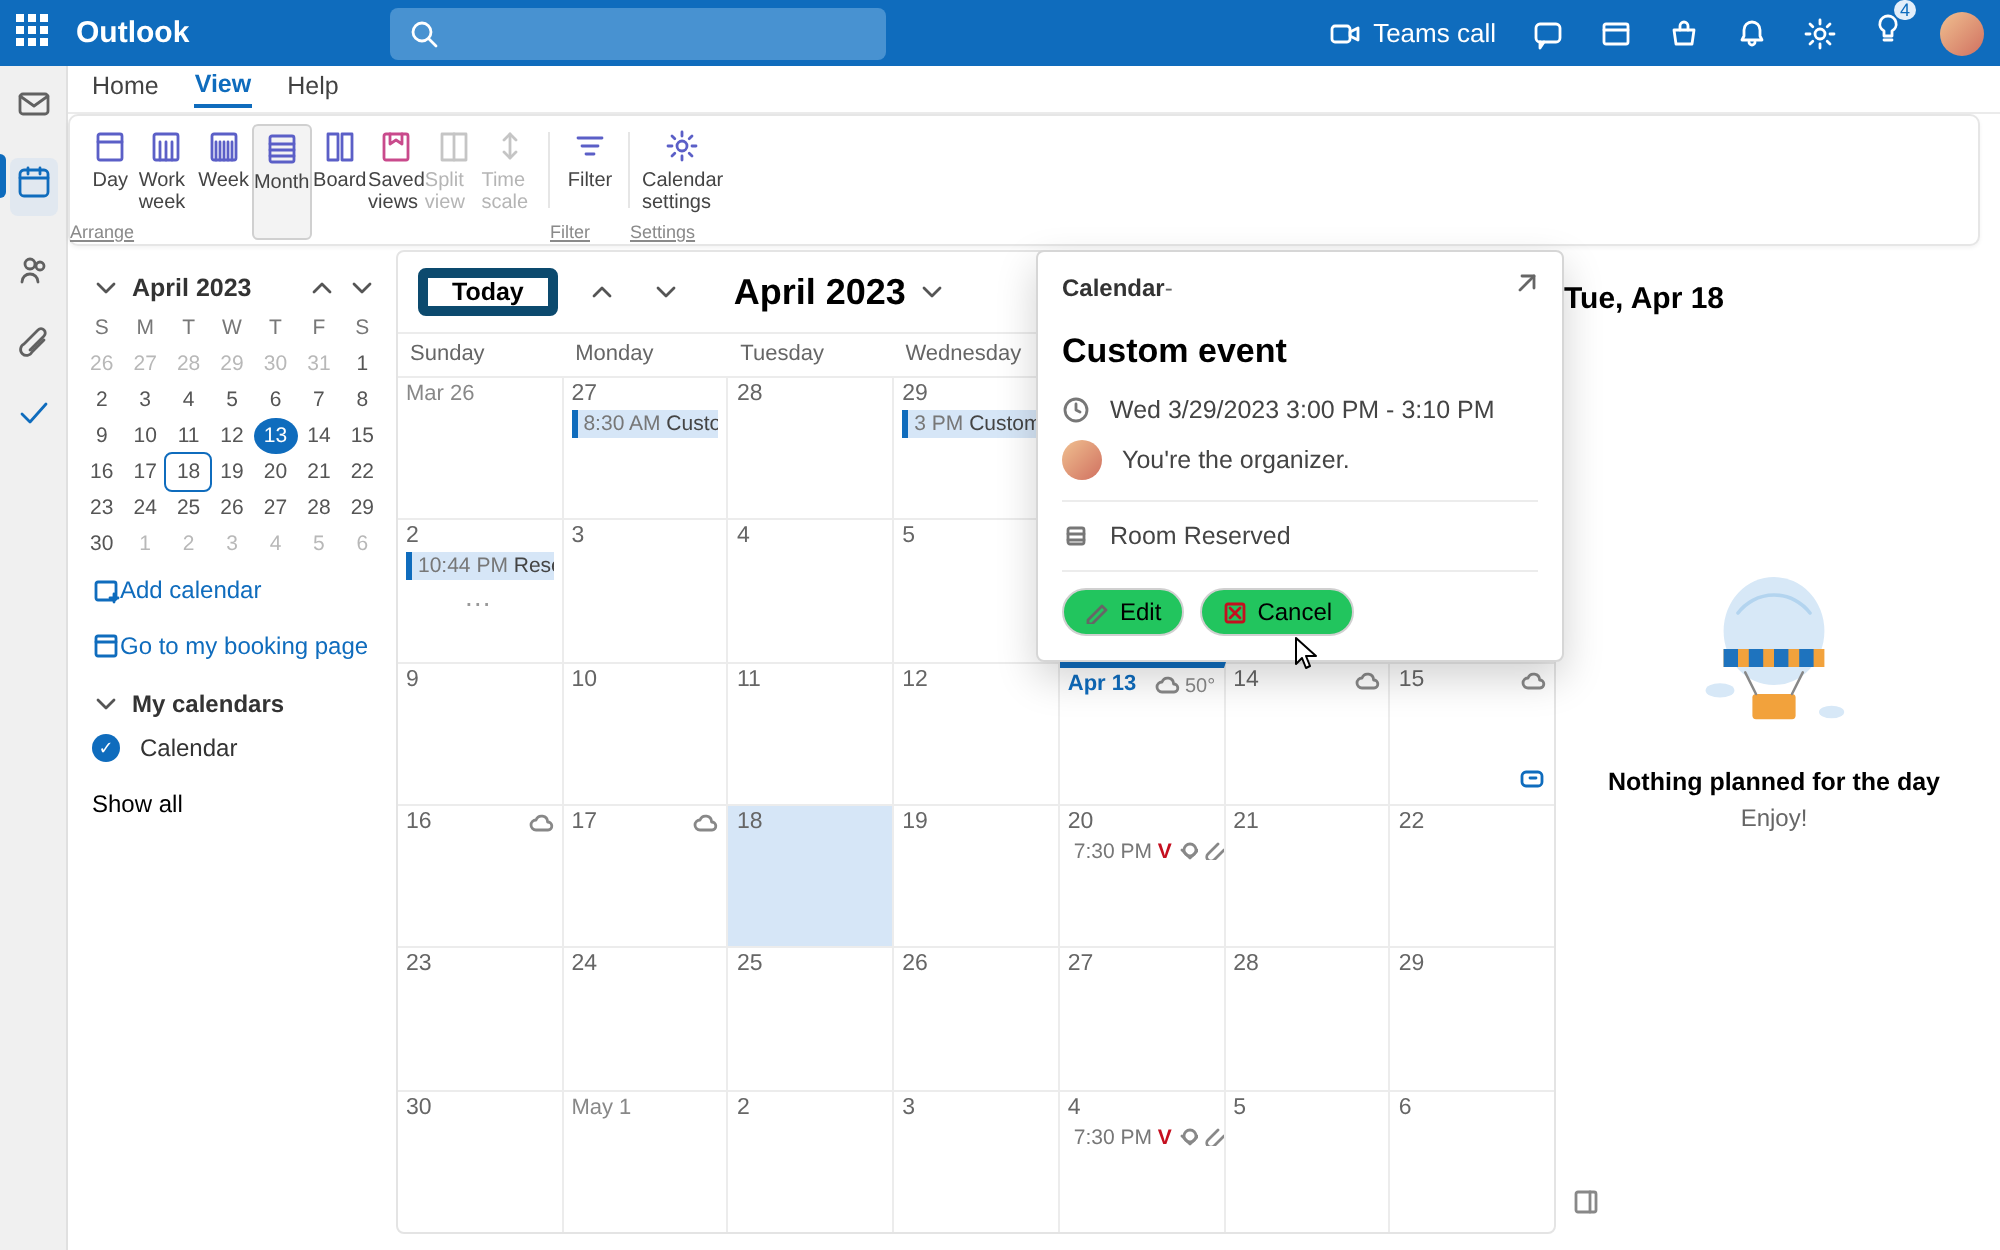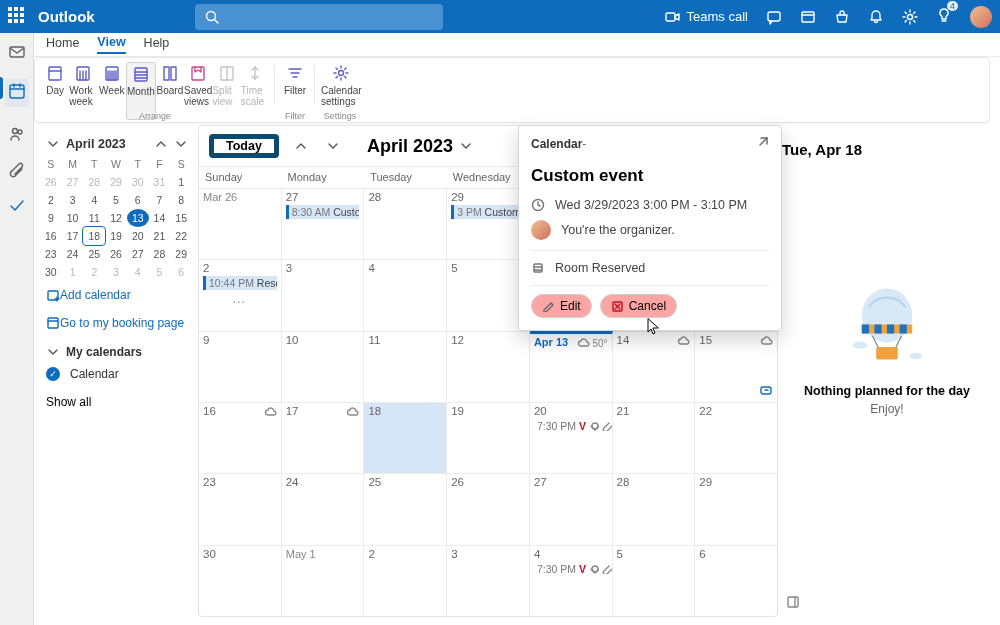--- a/index.html
+++ b/index.html
@@ -35,21 +35,21 @@
 
 .ribbon { position: absolute; top: 57px; left: 34px; right: 10px; height: 66px; background: #fff; border: 1px solid #e6e6e6; border-radius: 5px; box-shadow: 0 1px 2px rgba(0,0,0,.05); display: flex; }
 .ribbon-group { display: flex; padding: 4px 6px 2px; position: relative; }
 .ribbon-group::after { content: ""; position: absolute; right: 0; top: 8px; bottom: 18px; width: 1px; background: #e6e6e6; }
 .ribbon-group:last-child::after { display:none; }
 .ribbon-btn { display: flex; flex-direction: column; align-items: center; justify-content: flex-start; width: 30px; font-size: 10px; color: #444; cursor: default; padding-top: 2px; }
 .ribbon-btn svg { width: 18px; height: 18px; stroke: #5b5fc7; fill: none; margin-bottom: 3px; }
 .ribbon-btn.sel { background: #f3f3f3; border: 1px solid #d0d0d0; border-radius: 3px; }
 .ribbon-btn.dim { color: #b5b5b5; }
 .ribbon-btn.dim svg { stroke: #c5c5c5; }
-.ribbon-label { position: absolute; bottom: 1px; left: 0; right: 0; text-align: center; font-size: 9px; color: #8a8a8a; }
+.ribbon-label { position: absolute; bottom: 1px; left: 0; right: 0; text-align: left; font-size: 9px; color: #8a8a8a; text-decoration: underline; }
 
 
 .leftpanel { position: absolute; top: 125px; left: 36px; width: 160px; bottom: 0; padding: 8px 4px; font-size: 12px; color: #333; }
 .lp-head { display: flex; align-items: center; gap: 8px; font-weight: 600; font-size: 12.5px; padding: 4px 6px; }
 .lp-head svg { width: 12px; height: 12px; stroke: #555; fill: none; }
 .lp-head .navarrows { margin-left: auto; display: flex; gap: 8px; }
 .mini-cal { width: 100%; }
 .mini-row { display: flex; }
 .mini-row span { flex: 1; text-align: center; font-size: 10.5px; color: #555; padding: 3px 0; }
 .mini-row.hdr span { color: #777; font-weight: 400; }
@@ -108,21 +108,21 @@
 .popup-top{display:flex;align-items:center; color:#666; font-size:12px;}
 .popup-top b{color:#333;font-weight:600;}
 .popup-top .exp{margin-left:auto;}
 .popup-top .exp svg{width:13px;height:13px;stroke:#666;fill:none;}
 .popup-title{font-size:17px; font-weight:700; margin:14px 0 8px;}
 .popup-row{display:flex; gap:10px; align-items:center; color:#444; padding:4px 0;}
 .popup-row svg{width:14px;height:14px;stroke:#777;fill:none;flex-shrink:0;}
 .popup-row .av{width:20px;height:20px;border-radius:50%;background:linear-gradient(135deg,#f0c090,#d07060);flex-shrink:0;}
 .popup-hr{height:1px;background:#ececec;margin:6px 0;}
 .popup-actions{display:flex; gap:8px; margin-top:8px;}
-.popup-actions button{display:flex;align-items:center;gap:6px;border:1px solid #d0d0d0;background:#fca5a5;border-radius:12px;padding:4px 10px;font-size:12px;}
+.popup-actions button{display:flex;align-items:center;gap:6px;border:1px solid #d0d0d0;background:#22c55e;border-radius:12px;padding:4px 10px;font-size:12px;}
 .popup-actions svg{width:12px;height:12px;stroke:#666;fill:none;}
 .cursor{position:absolute; left:128px; top:192px; width:14px; height:18px;}
 .cursor svg{width:14px;height:18px;}
 
 
 svg { stroke-width: 1.4; stroke-linecap: round; stroke-linejoin: round; }
 </style>
 </head>
 <body>
 

